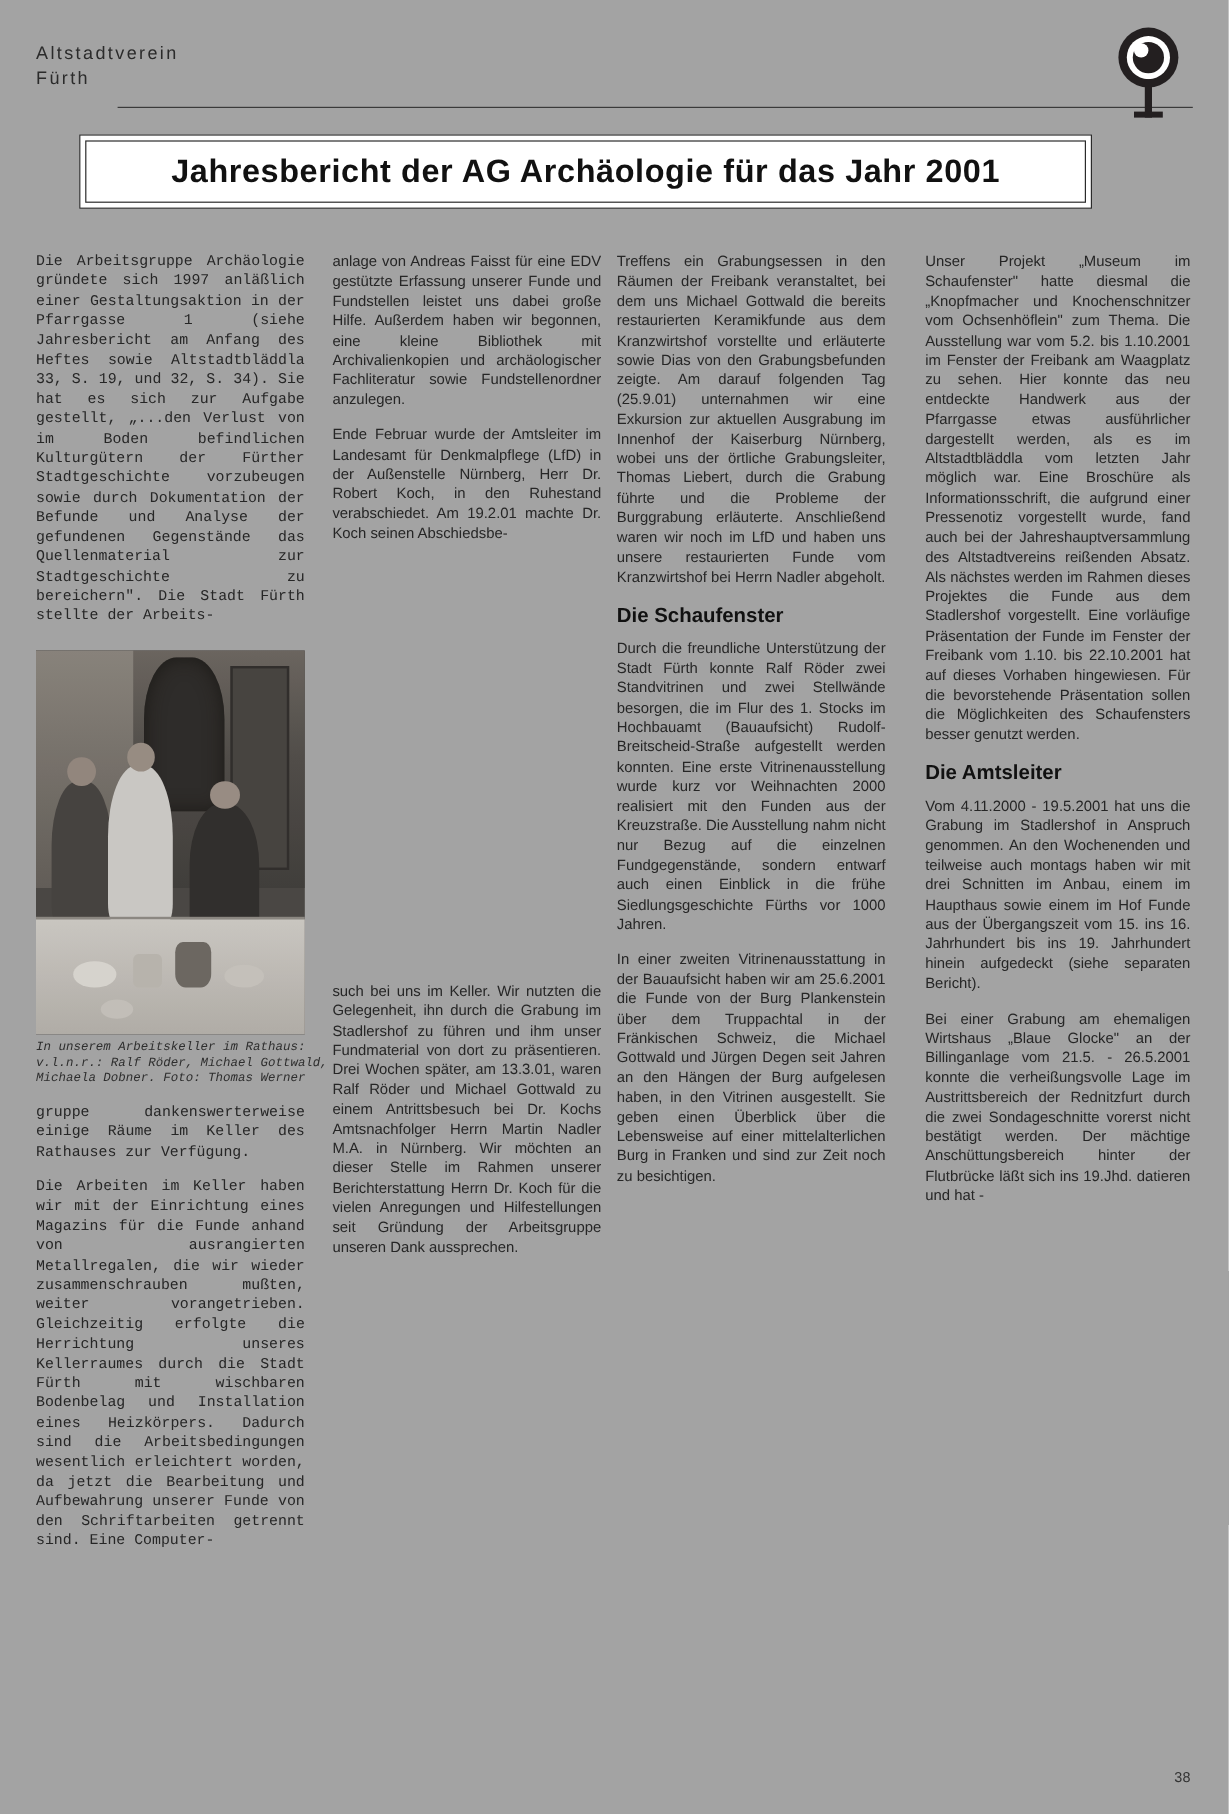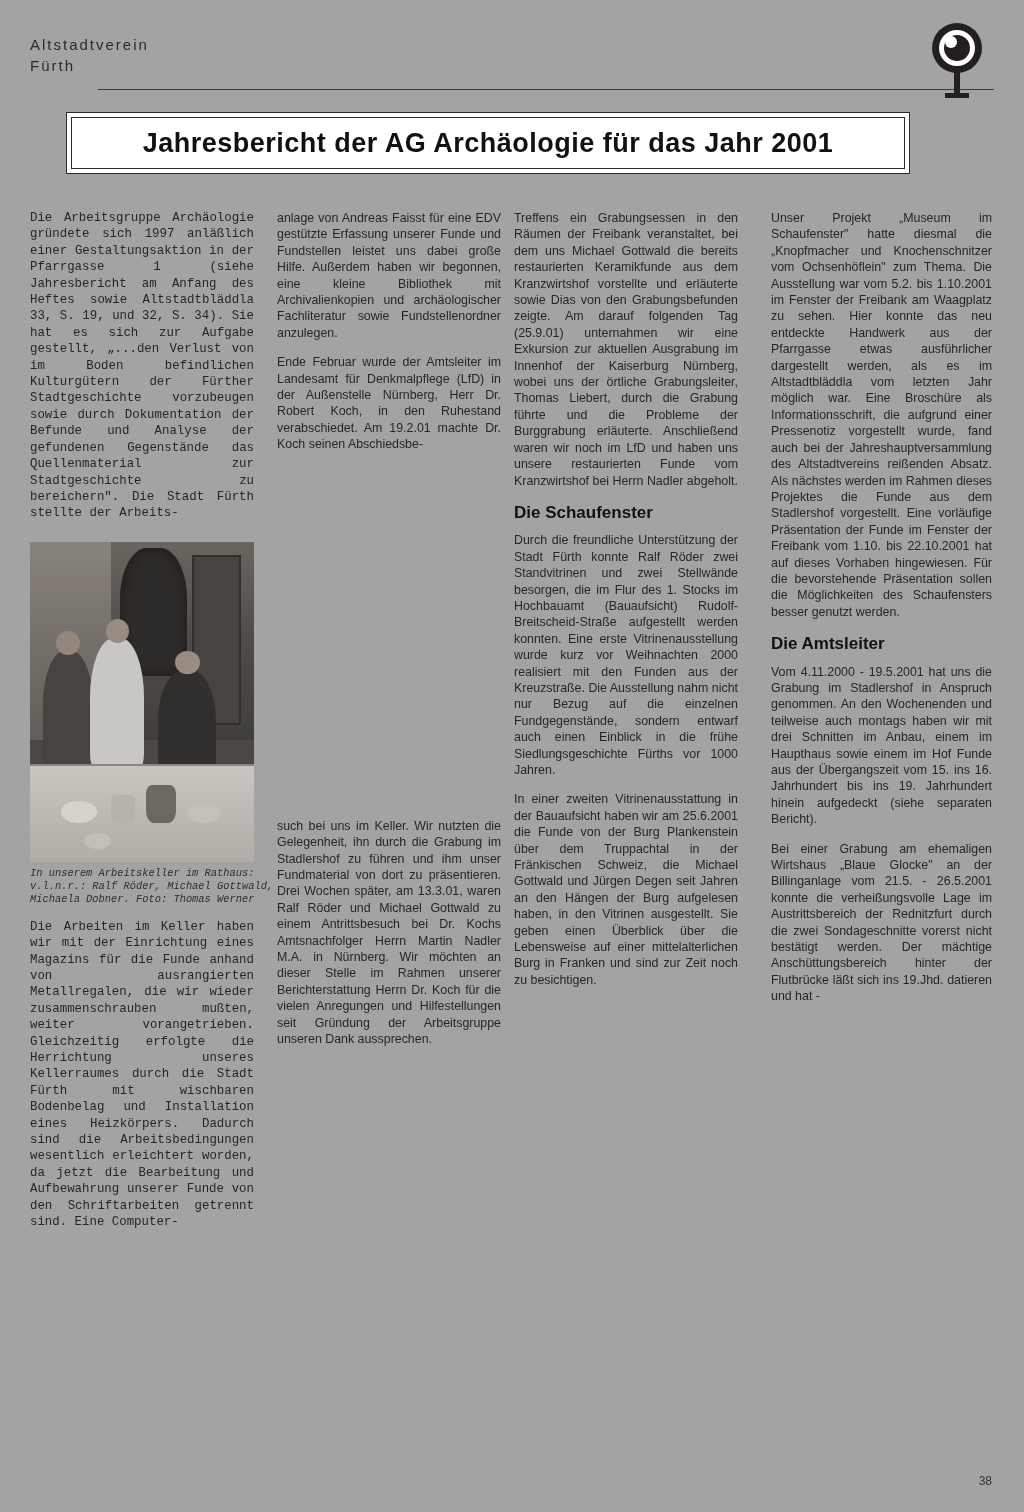--- a/index.html
+++ b/index.html
@@ -241,20 +241,21 @@
           <div class="ph-table"></div>
           <div class="ph-obj o1"></div>
           <div class="ph-obj o2"></div>
           <div class="ph-obj o3"></div>
           <div class="ph-obj o4"></div>
           <div class="ph-obj o5"></div>
         </div>
         <div class="caption">In unserem Arbeitskeller im Rathaus: v.l.n.r.: Ralf Röder, Michael Gottwald, Michaela Dobner. Foto: Thomas Werner</div>
       </div>
 
+      <p>gruppe dankenswerterweise einige Räume im Keller des Rathauses zur Verfügung.</p>
       <p class="tight">Die Arbeiten im Keller haben wir mit der Einrichtung eines Magazins für die Funde anhand von ausrangierten Metallregalen, die wir wieder zusammenschrauben mußten, weiter vorangetrieben. Gleichzeitig erfolgte die Herrichtung unseres Kellerraumes durch die Stadt Fürth mit wischbaren Bodenbelag und Installation eines Heizkörpers. Dadurch sind die Arbeitsbedingungen wesentlich erleichtert worden, da jetzt die Bearbeitung und Aufbewahrung unserer Funde von den Schriftarbeiten getrennt sind. Eine Computer-</p>
     </div>
 
     <div class="col col2">
       <p>anlage von Andreas Faisst für eine EDV gestützte Erfassung unserer Funde und Fundstellen leistet uns dabei große Hilfe. Außerdem haben wir begonnen, eine kleine Bibliothek mit Archivalienkopien und archäologischer Fachliteratur sowie Fundstellenordner anzulegen.</p>
       <p>Ende Februar wurde der Amtsleiter im Landesamt für Denkmalpflege (LfD) in der Außenstelle Nürnberg, Herr Dr. Robert Koch, in den Ruhestand verabschiedet. Am 19.2.01 machte Dr. Koch seinen Abschiedsbe-</p>
       <div style="height:352px"></div>
       <p>such bei uns im Keller. Wir nutzten die Gelegenheit, ihn durch die Grabung im Stadlershof zu führen und ihm unser Fundmaterial von dort zu präsentieren. Drei Wochen später, am 13.3.01, waren Ralf Röder und Michael Gottwald zu einem Antrittsbesuch bei Dr. Kochs Amtsnachfolger Herrn Martin Nadler M.A. in Nürnberg. Wir möchten an dieser Stelle im Rahmen unserer Berichterstattung Herrn Dr. Koch für die vielen Anregungen und Hilfestellungen seit Gründung der Arbeitsgruppe unseren Dank aussprechen.</p>
     </div>
 

